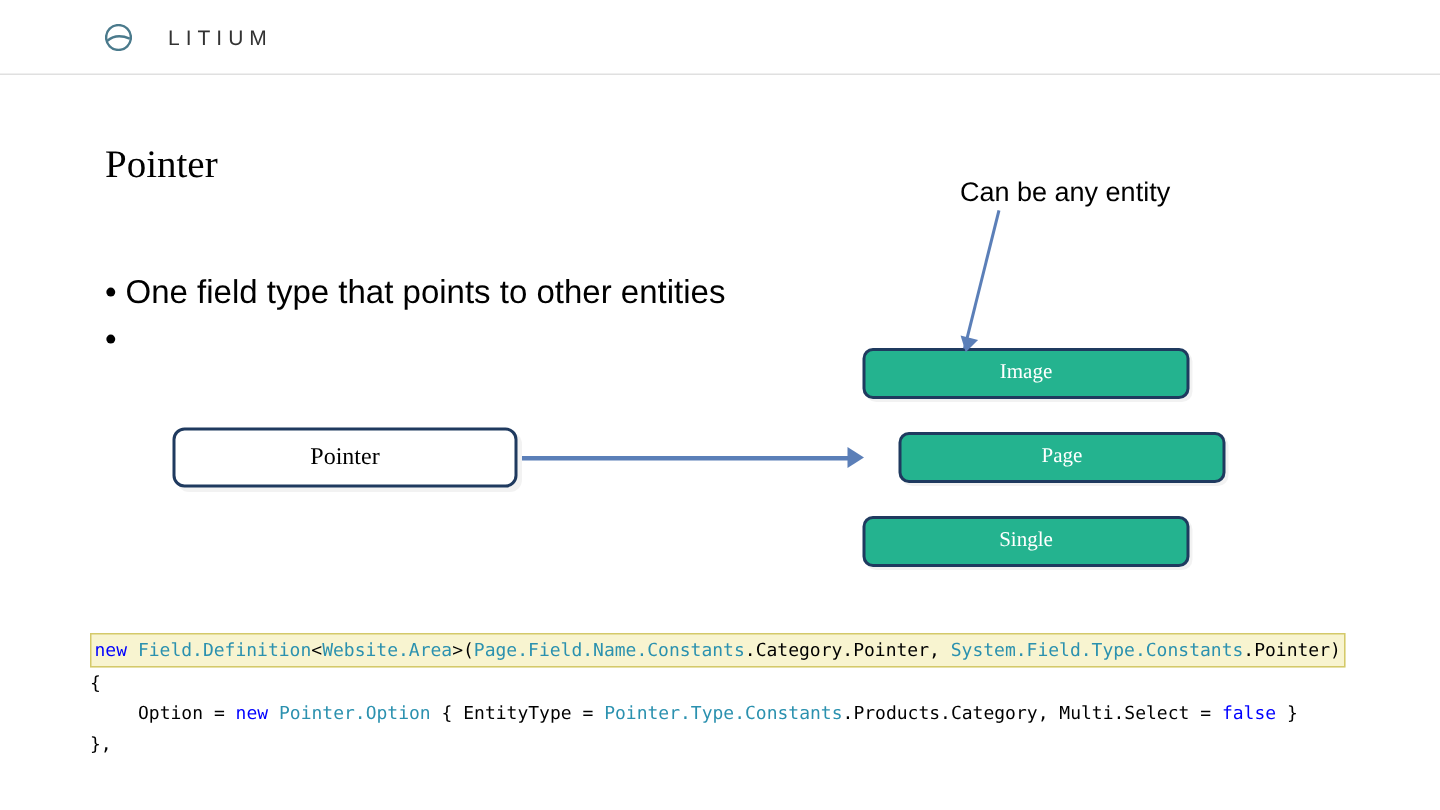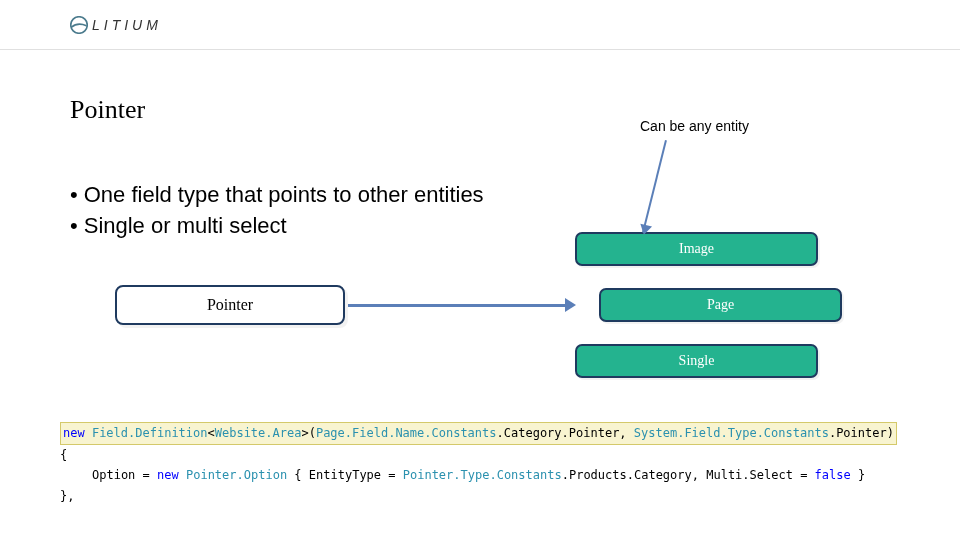--- a/index.html
+++ b/index.html
@@ -14,22 +14,21 @@
   .header {
     height: 50px;
     display: flex;
     align-items: center;
     padding-left: 70px;
     border-bottom: 1px solid #e0e0e0;
   }
   .logo {
     display: flex;
     align-items: center;
-    gap: 4px;
-    font-style: italic;
+    gap: 24px;
   }
   .logo-icon {
     width: 18px;
     height: 18px;
   }
   .logo-text {
     font-size: 14px;
     letter-spacing: 4px;
     color: #333333;
     font-weight: 500;
@@ -40,21 +39,21 @@
     left: 70px;
     font-family: Georgia, 'Times New Roman', serif;
     font-size: 26px;
     font-weight: 400;
     color: #000;
   }
   .annotation {
     position: absolute;
     top: 118px;
     left: 640px;
-    font-size: 14px;
+    font-size: 18px;
     color: #000;
     text-align: center;
   }
   .bullets {
     position: absolute;
     top: 180px;
     left: 70px;
     font-size: 22px;
     color: #000;
     line-height: 1.4;
@@ -73,21 +72,21 @@
     align-items: center;
     justify-content: center;
     font-family: Georgia, 'Times New Roman', serif;
     font-size: 16px;
     color: #000;
     box-shadow: 3px 3px 0 rgba(0,0,0,0.05);
   }
   .entity-box {
     position: absolute;
     left: 575px;
-    width: 243px;
+    width: 218px;
     height: 34px;
     border: 2px solid #1f3a5f;
     border-radius: 7px;
     background: #24b38f;
     display: flex;
     align-items: center;
     justify-content: center;
     font-family: Georgia, 'Times New Roman', serif;
     font-size: 14px;
     color: #ffffff;
@@ -176,21 +175,20 @@
 
 <div class="annotation">Can be any entity</div>
 
 <div class="bullets">
   <div>
       <span>•</span>
       <span>One field type that points to other entities</span>
     </div>
   <div>
       <span>•</span>
-      <span>Single or multi select</span>
     </div>
 </div>
 
 <div class="pointer-box">Pointer</div>
 
 <div class="entity-box entity-image">Image</div>
 <div class="entity-box entity-page">Page</div>
 <div class="entity-box entity-product">Single</div>
 
 <div class="arrow-line-h"></div>

